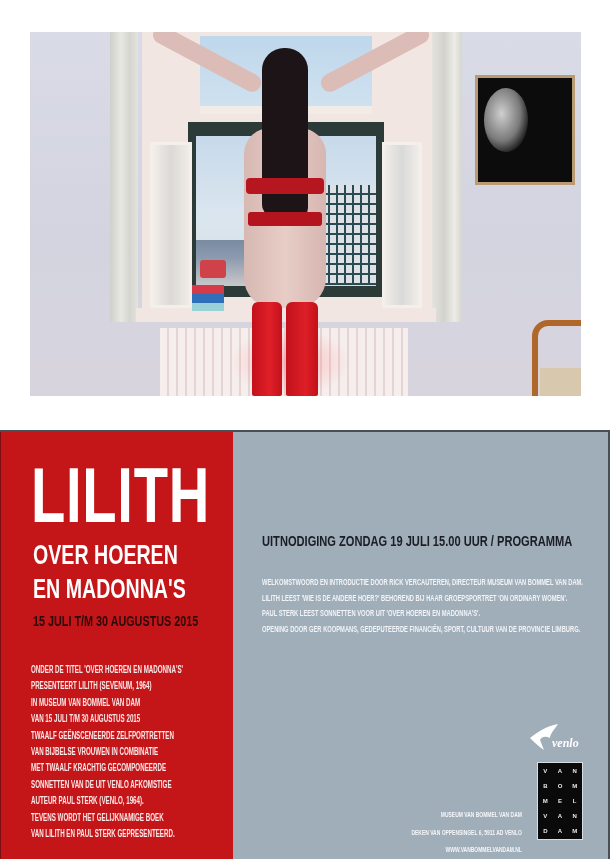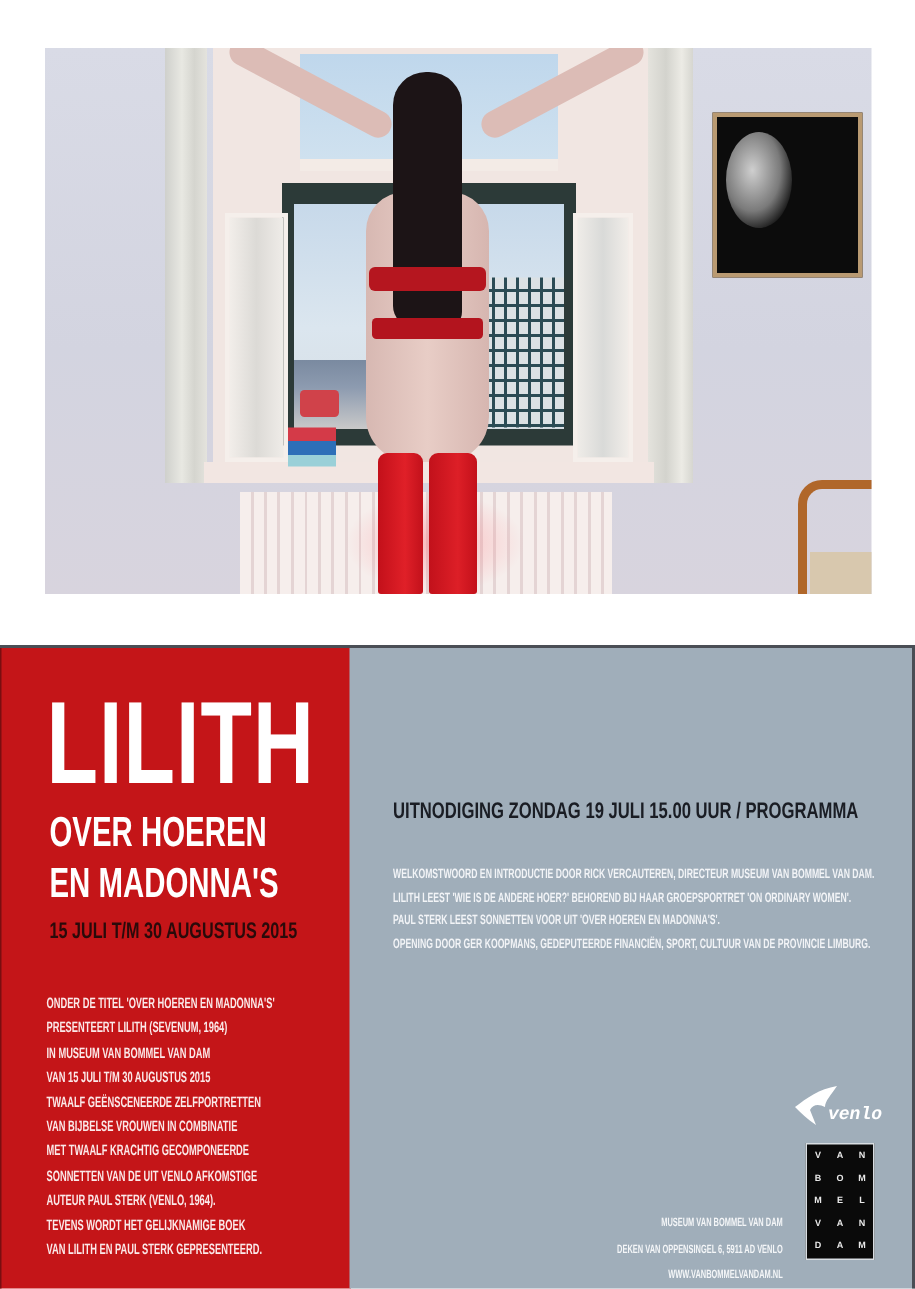--- a/index.html
+++ b/index.html
@@ -168,21 +168,21 @@
       position: absolute; left: 262px; top: 143px; color: #f2f4f7;
       font-family: "Liberation Sans", sans-serif; font-weight: 700; font-size: 9px; line-height: 15.5px;
       transform: scaleX(0.64);
     }
     .line { display: block; }
     .venlo-logo {
       position: absolute; left: 528px; top: 290px; width: 56px; height: 30px;
     }
     .venlo-word {
       position: absolute; left: 552px; top: 304px; color: #ffffff;
-      font-family: Liberation Mono, monospace; font-style: italic; font-weight: 700; font-size: 12px;
+      font-family: Liberation Serif, serif; font-style: italic; font-weight: 700; font-size: 12px;
     }
     .address {
       position: absolute; right: 88px; top: 374px; text-align: right; color: #f4f6f8;
       font-family: "Liberation Sans", sans-serif; font-weight: 700; font-size: 8px; line-height: 17.5px;
       transform: scaleX(0.62); transform-origin: right top; white-space: nowrap;
     }
     .museum-block {
       position: absolute; left: 537px; top: 330px; width: 44px; height: 76px; background: #0a0a0a;
       border: 1px solid #d8dde2;
       display: grid; grid-template-columns: repeat(3, 1fr); grid-template-rows: repeat(5, 1fr);

